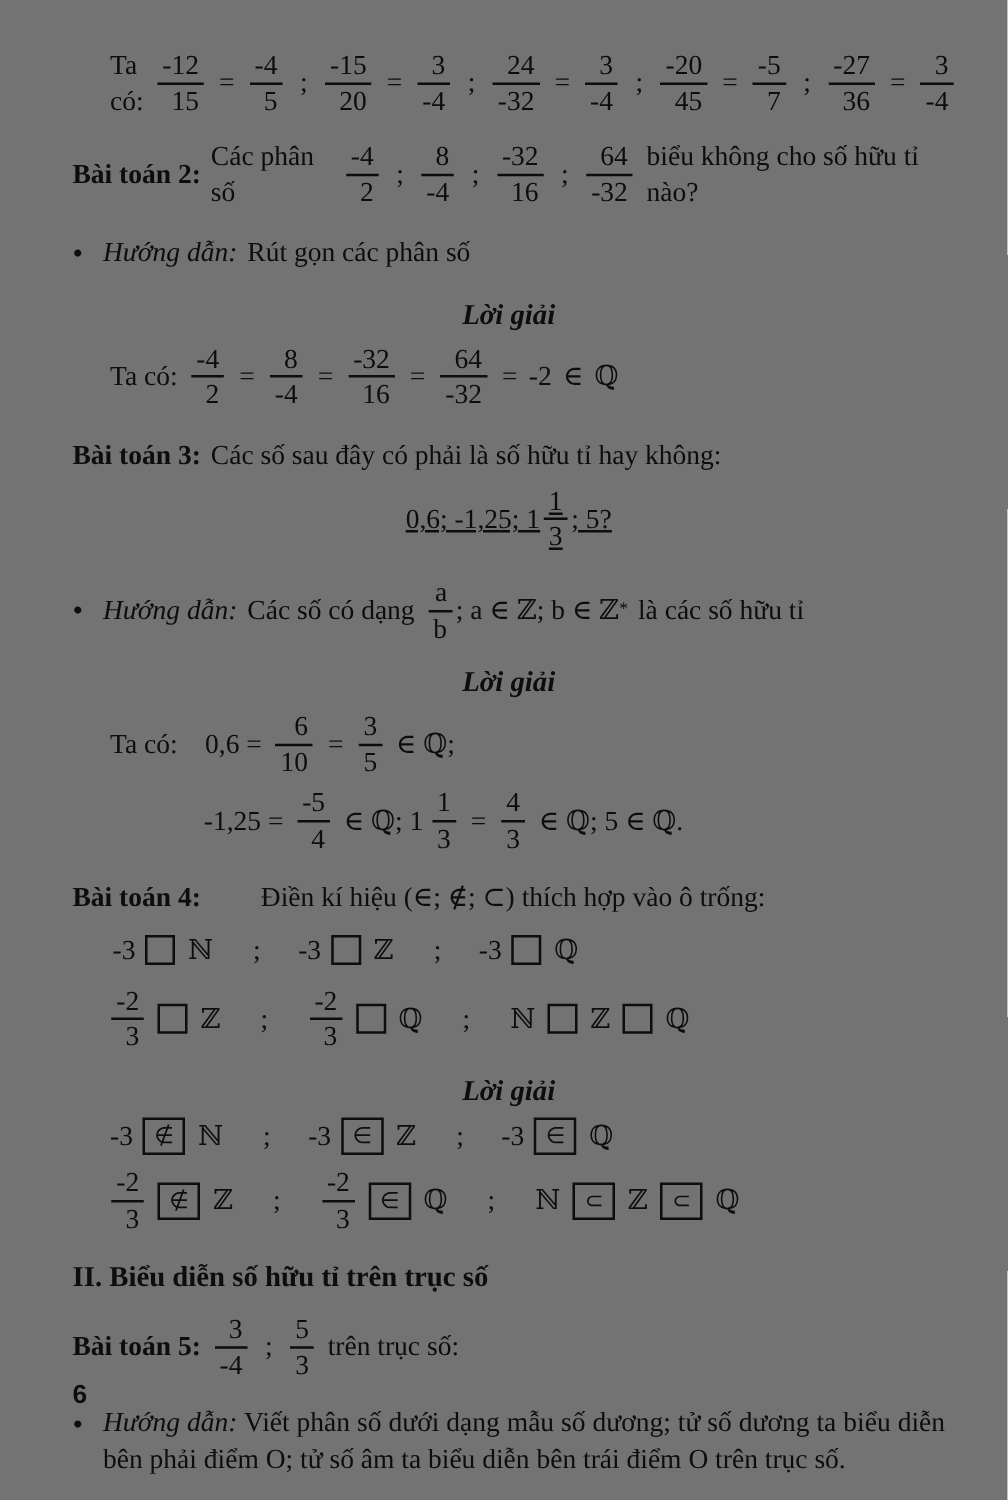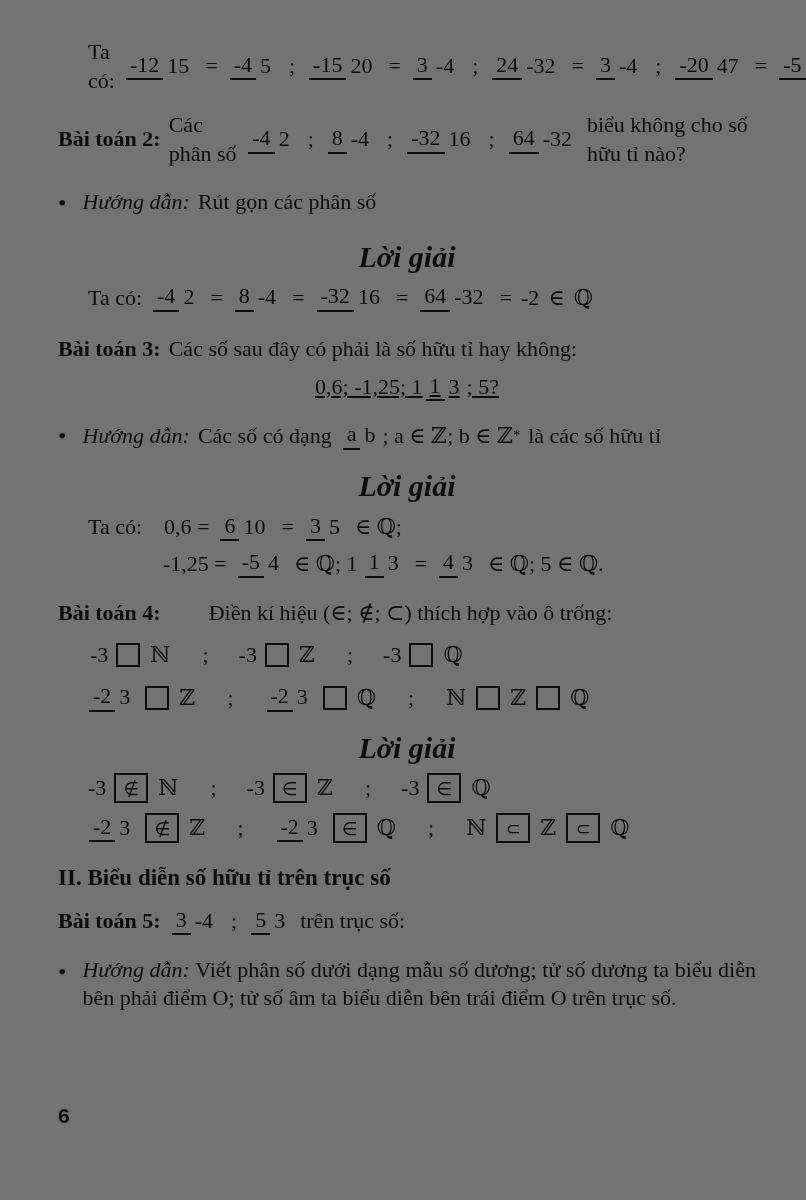--- a/index.html
+++ b/index.html
@@ -4,26 +4,26 @@
 <style>
   html,body{margin:0;padding:0;background:#ffffff;}
   .page{
     width:806px;height:1200px;box-sizing:border-box;
     background:#737373;color:#0d0d0d;position:relative;
     padding:34px 50px 0 58px;
     font-family:"Liberation Serif","DejaVu Serif",serif;
     font-size:22px;line-height:1.3;overflow:hidden;
   }
   .row{display:flex;align-items:center;flex-wrap:nowrap;}
-  .frac{display:inline-flex;flex-direction:row;text-align:left;line-height:1.12;margin:0 3px;}
+  .frac{display:inline-flex;flex-direction:column;text-align:right;line-height:1.12;margin:0 3px;}
   .frac .fn{display:block;border-bottom:2px solid #0d0d0d;padding:0 4px 1px;}
   .frac .fd{display:block;padding:1px 4px 0;}
   .bt{font-weight:bold;white-space:nowrap;margin-right:8px;}
   .it{font-style:italic;}
-  .lg{font-weight:bold;font-style:italic;text-align:center;font-size:30px;}
+  .lg{font-weight:bold;font-style:italic;text-align:center;font-size:23px;}
   .chuy{font-weight:bold;font-style:italic;text-decoration:underline;margin-right:10px;}
   .bullet{font-size:24px;margin-right:16px;line-height:1;}
   .eq{margin:0 9px;}
   .semi{margin:0 11px;}
   .gap-s{margin-right:8px;}
   .box{display:inline-flex;width:24px;height:24px;border:2px solid #0d0d0d;vertical-align:middle;margin:0 8px;box-sizing:border-box;}
   .box.fill{width:34px;height:30px;align-items:center;justify-content:center;font-size:18px;font-family:"DejaVu Sans",sans-serif;}
   .bigsemi{margin:0 30px;}
   .setname{margin:0 2px;}
   sup{font-size:14px;}
@@ -84,21 +84,21 @@
         <span class="fd">-32</span>
       </span>
     <span class="eq">=</span>
     <span class="frac">
         <span class="fn">3</span>
         <span class="fd">-4</span>
       </span>
     <span class="semi">;</span>
     <span class="frac">
         <span class="fn">-20</span>
-        <span class="fd">47</span>
+        <span class="fd">45</span>
       </span>
     <span class="eq">=</span>
     <span class="frac">
         <span class="fn">-5</span>
         <span class="fd">7</span>
       </span>
     <span class="semi">;</span>
     <span class="frac">
         <span class="fn">-27</span>
         <span class="fd">36</span>

